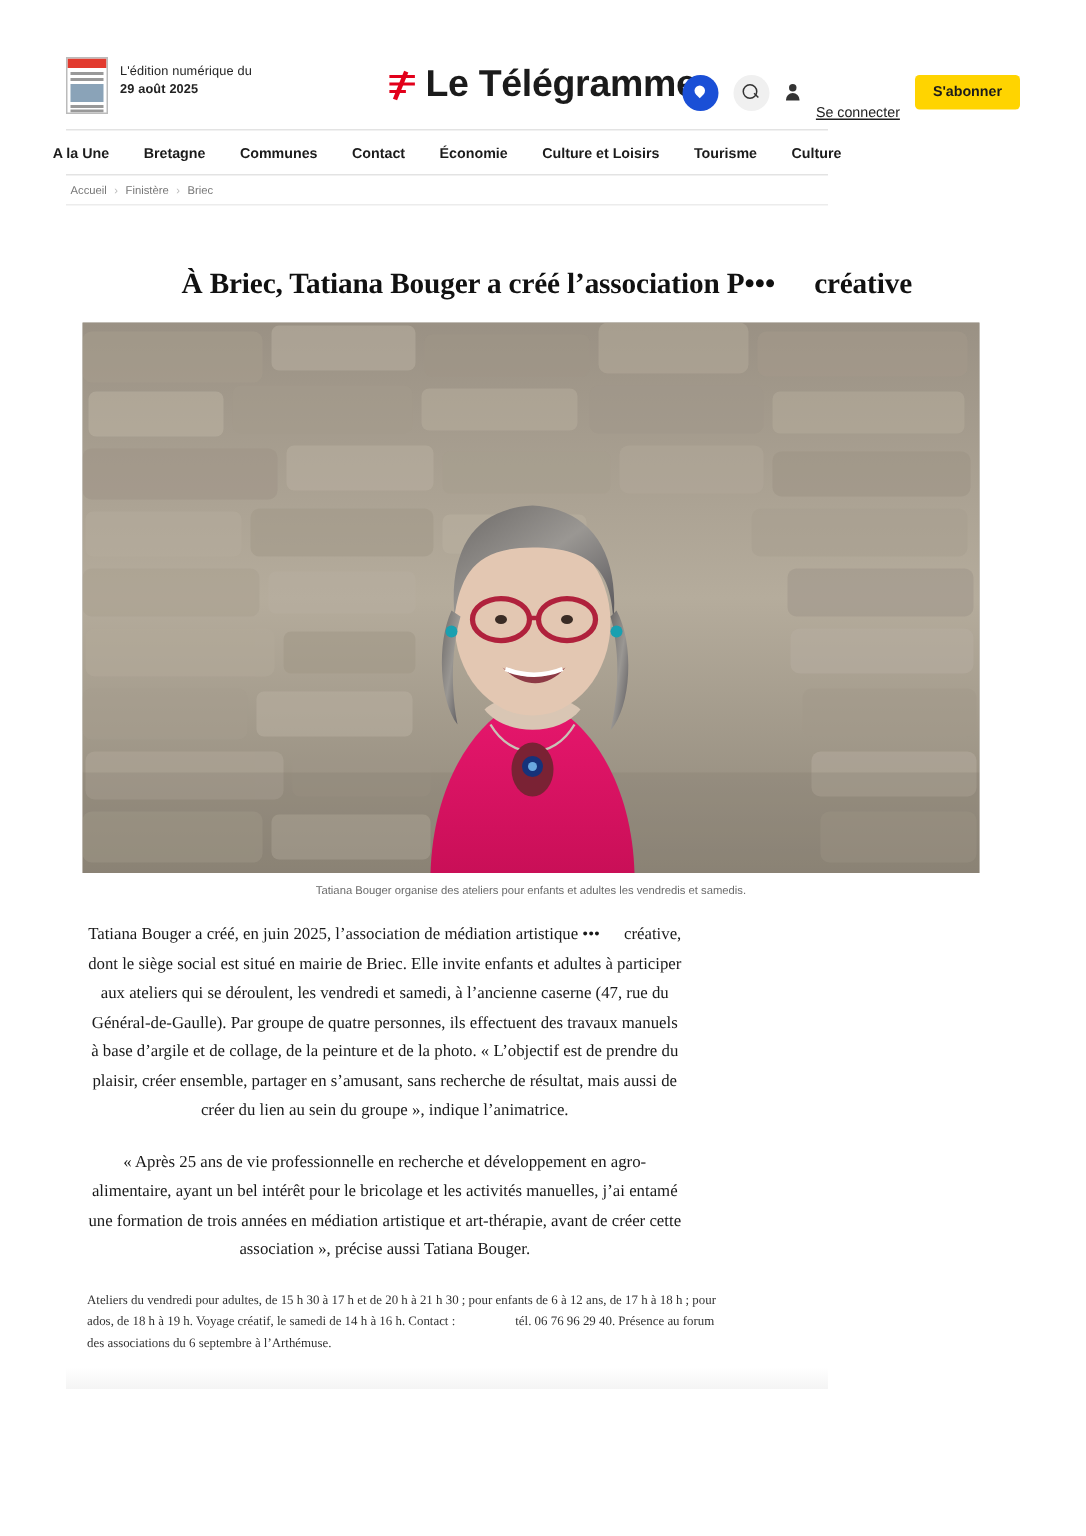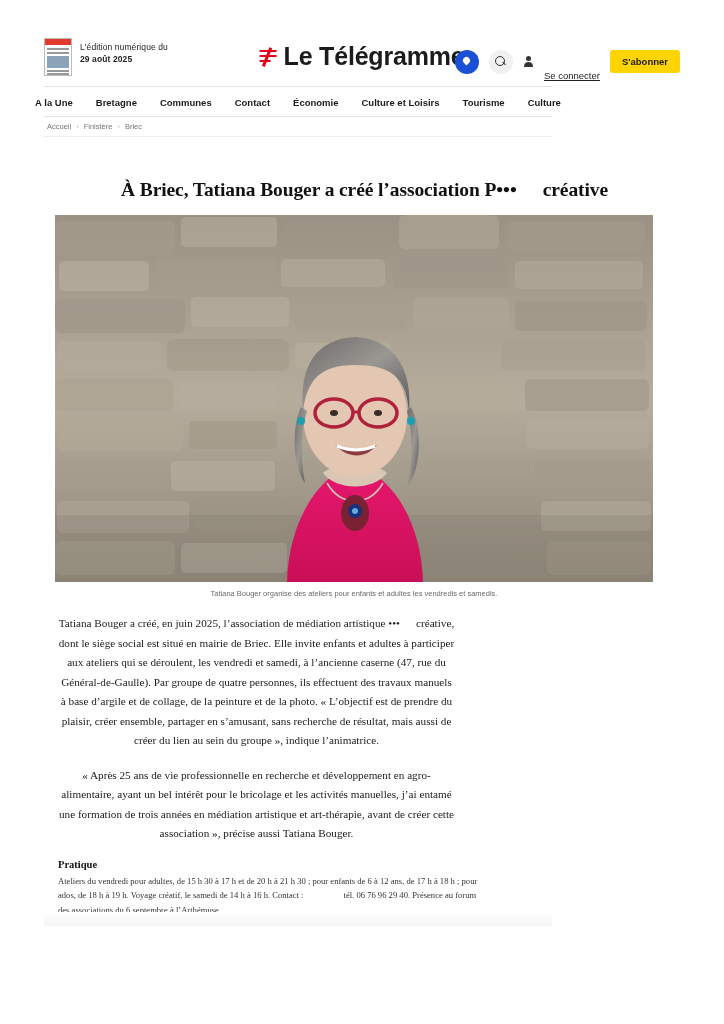--- a/index.html
+++ b/index.html
@@ -496,21 +496,20 @@
 
     <div class="caption">Tatiana Bouger organise des ateliers pour enfants et adultes les vendredis et samedis.</div>
 
     <div class="body-col">
       <p>
         <span>Tatiana Bouger a créé, en juin 2025, l’association de médiation artistique</span>
         <span class="masked">•••</span><span class="gap-sm"></span><span>créative, dont le siège social est situé en mairie de Briec. Elle invite enfants et adultes à participer aux ateliers qui se déroulent, les vendredi et samedi, à l’ancienne caserne (47, rue du Général-de-Gaulle). Par groupe de quatre personnes, ils effectuent des travaux manuels à base d’argile et de collage, de la peinture et de la photo. « L’objectif est de prendre du plaisir, créer ensemble, partager en s’amusant, sans recherche de résultat, mais aussi de créer du lien au sein du groupe », indique l’animatrice.</span>
       </p>
       <p>« Après 25 ans de vie professionnelle en recherche et développement en agro-alimentaire, ayant un bel intérêt pour le bricolage et les activités manuelles, j’ai entamé une formation de trois années en médiation artistique et art-thérapie, avant de créer cette association », précise aussi Tatiana Bouger.</p>
 
-      <div class="practical-title">Pratique</div>
       <div class="practical-body">
         <span>Ateliers du vendredi pour adultes, de 15 h 30 à 17 h et de 20 h à 21 h 30 ; pour enfants de 6 à 12 ans, de 17 h à 18 h ; pour ados, de 18 h à 19 h. Voyage créatif, le samedi de 14 h à 16 h. Contact :</span><span class="gap-tel"></span><span>tél. 06 76 96 29 40. Présence au forum des associations du 6 septembre à l’Arthémuse.</span>
       </div>
     </div>
   </div>
 
   <div class="bottom-fade"></div>
 </div>
 
 </body></html>

